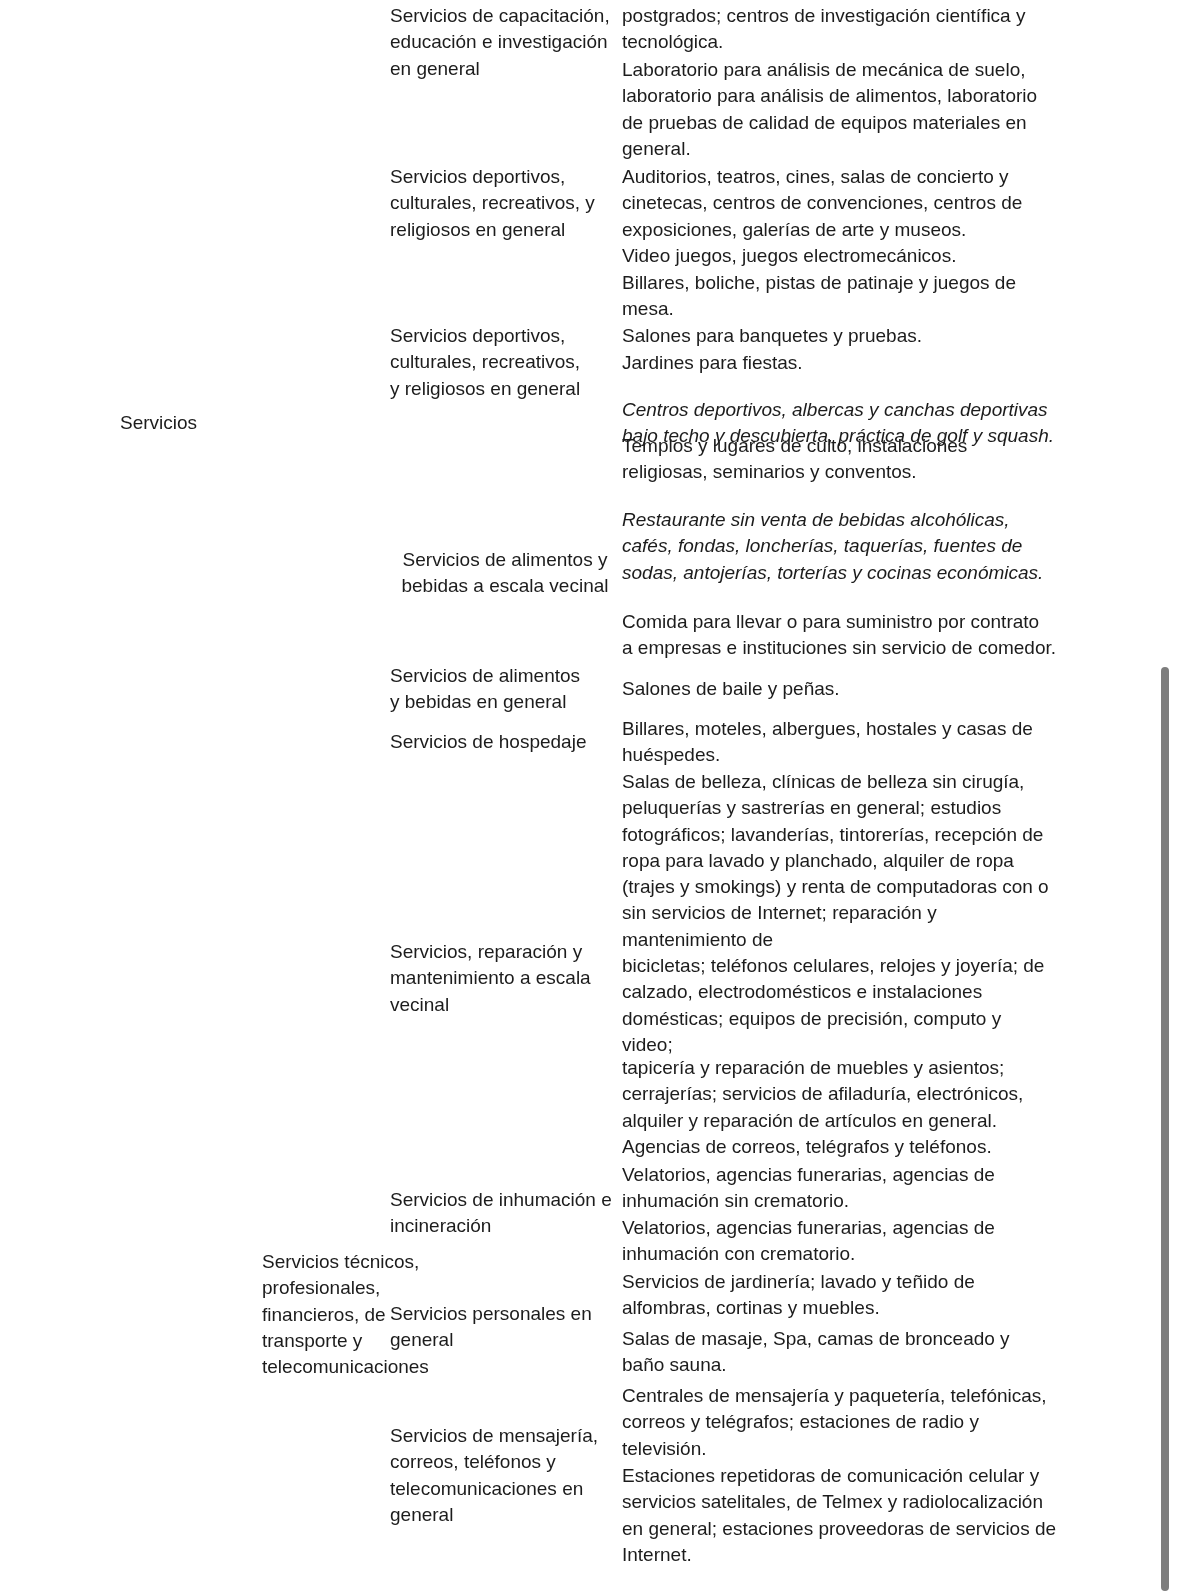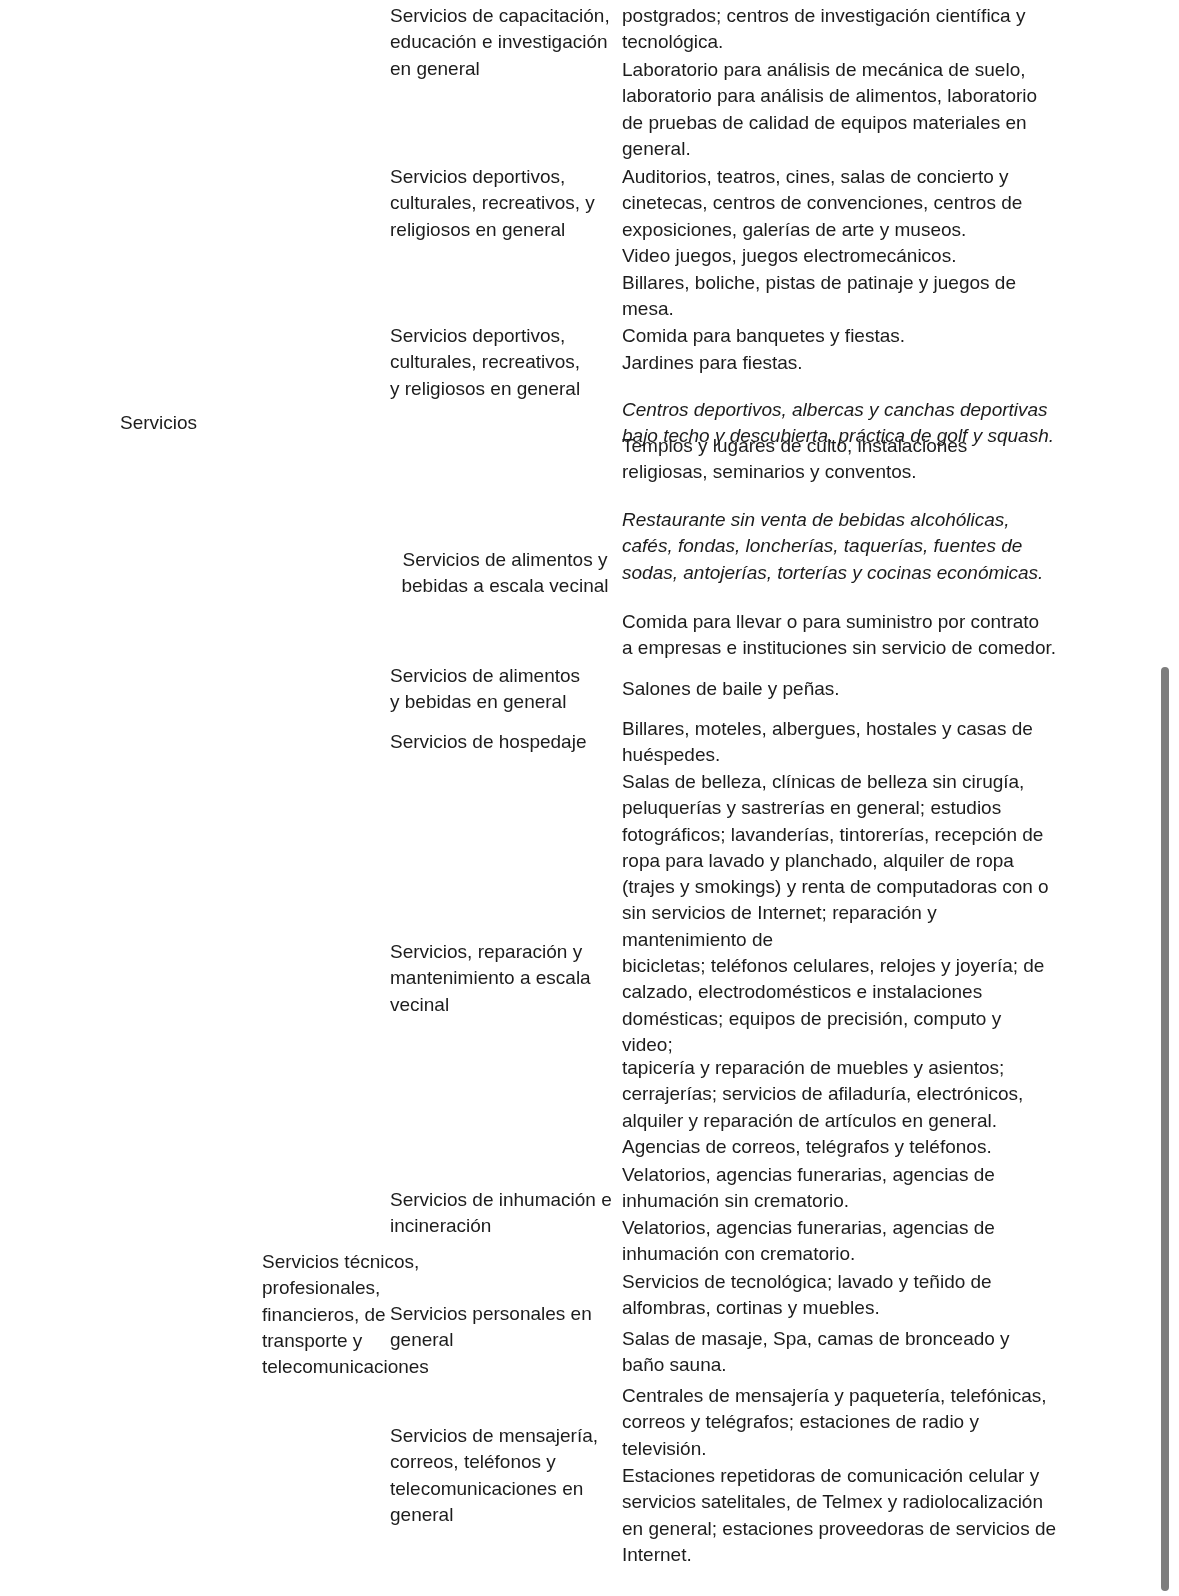--- a/index.html
+++ b/index.html
@@ -55,21 +55,21 @@
 <div class="abs col4" style="top:57px;">Laboratorio para análisis de mecánica de suelo,
 laboratorio para análisis de alimentos, laboratorio
 de pruebas de calidad de equipos materiales en
 general.</div>
 <div class="abs col4" style="top:164px;">Auditorios, teatros, cines, salas de concierto y
 cinetecas, centros de convenciones, centros de
 exposiciones, galerías de arte y museos.</div>
 <div class="abs col4" style="top:243px;">Video juegos, juegos electromecánicos.</div>
 <div class="abs col4" style="top:270px;">Billares, boliche, pistas de patinaje y juegos de
 mesa.</div>
-<div class="abs col4" style="top:323px;">Comida para banquetes y fiestas.</div>
+<div class="abs col4" style="top:323px;">Salones para banquetes y pruebas.</div>
 <div class="abs col4" style="top:350px;">Jardines para fiestas.</div>
 <div class="abs col4" style="top:397px;font-style:italic;">Centros deportivos, albercas y canchas deportivas
 bajo techo y descubierta, práctica de golf y squash.</div>
 <div class="abs col4" style="top:433px;">Templos y lugares de culto, instalaciones
 religiosas, seminarios y conventos.</div>
 <div class="abs col4" style="top:507px;font-style:italic;">Restaurante sin venta de bebidas alcohólicas,
 cafés, fondas, loncherías, taquerías, fuentes de
 sodas, antojerías, torterías y cocinas económicas.</div>
 <div class="abs col4" style="top:609px;">Comida para llevar o para suministro por contrato
 a empresas e instituciones sin servicio de comedor.</div>
@@ -88,21 +88,21 @@
 domésticas; equipos de precisión, computo y
 video;</div>
 <div class="abs col4" style="top:1055px;">tapicería y reparación de muebles y asientos;
 cerrajerías; servicios de afiladuría, electrónicos,
 alquiler y reparación de artículos en general.</div>
 <div class="abs col4" style="top:1134px;">Agencias de correos, telégrafos y teléfonos.</div>
 <div class="abs col4" style="top:1162px;">Velatorios, agencias funerarias, agencias de
 inhumación sin crematorio.</div>
 <div class="abs col4" style="top:1215px;">Velatorios, agencias funerarias, agencias de
 inhumación con crematorio.</div>
-<div class="abs col4" style="top:1269px;">Servicios de tecnológica; lavado y teñido de
+<div class="abs col4" style="top:1269px;">Servicios de jardinería; lavado y teñido de
 alfombras, cortinas y muebles.</div>
 <div class="abs col4" style="top:1326px;">Salas de masaje, Spa, camas de bronceado y
 baño sauna.</div>
 <div class="abs col4" style="top:1383px;">Centrales de mensajería y paquetería, telefónicas,
 correos y telégrafos; estaciones de radio y
 televisión.</div>
 <div class="abs col4" style="top:1463px;">Estaciones repetidoras de comunicación celular y
 servicios satelitales, de Telmex y radiolocalización
 en general; estaciones proveedoras de servicios de
 Internet.</div>

